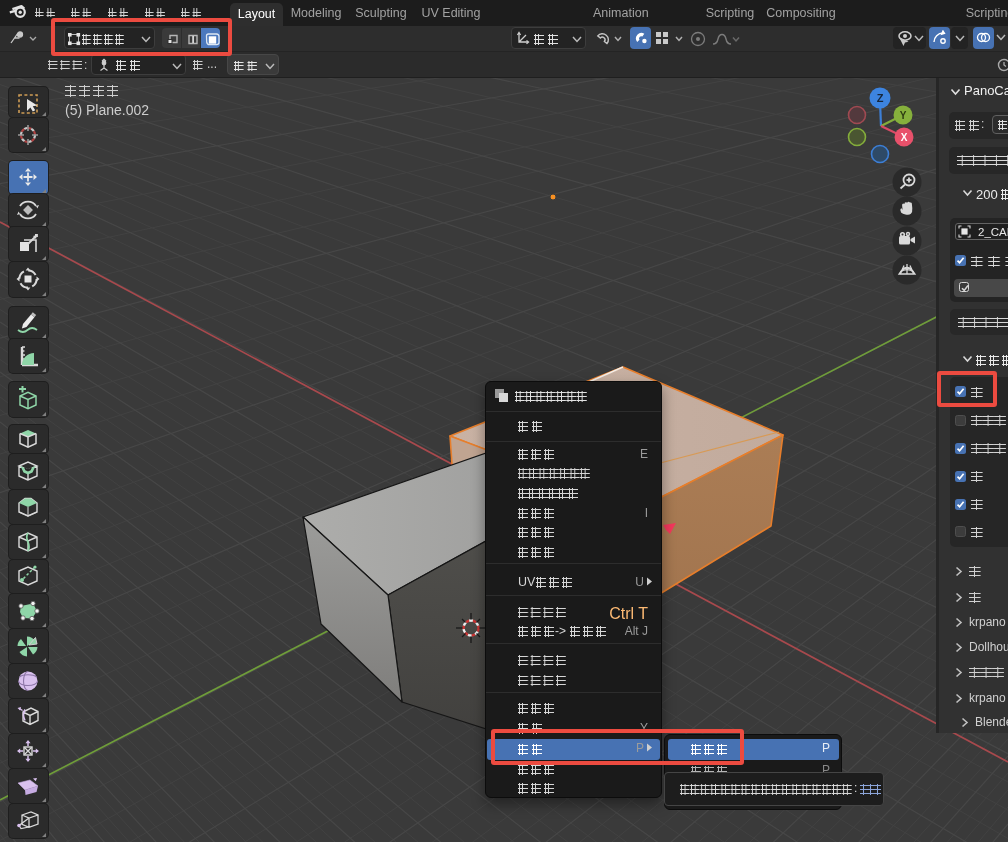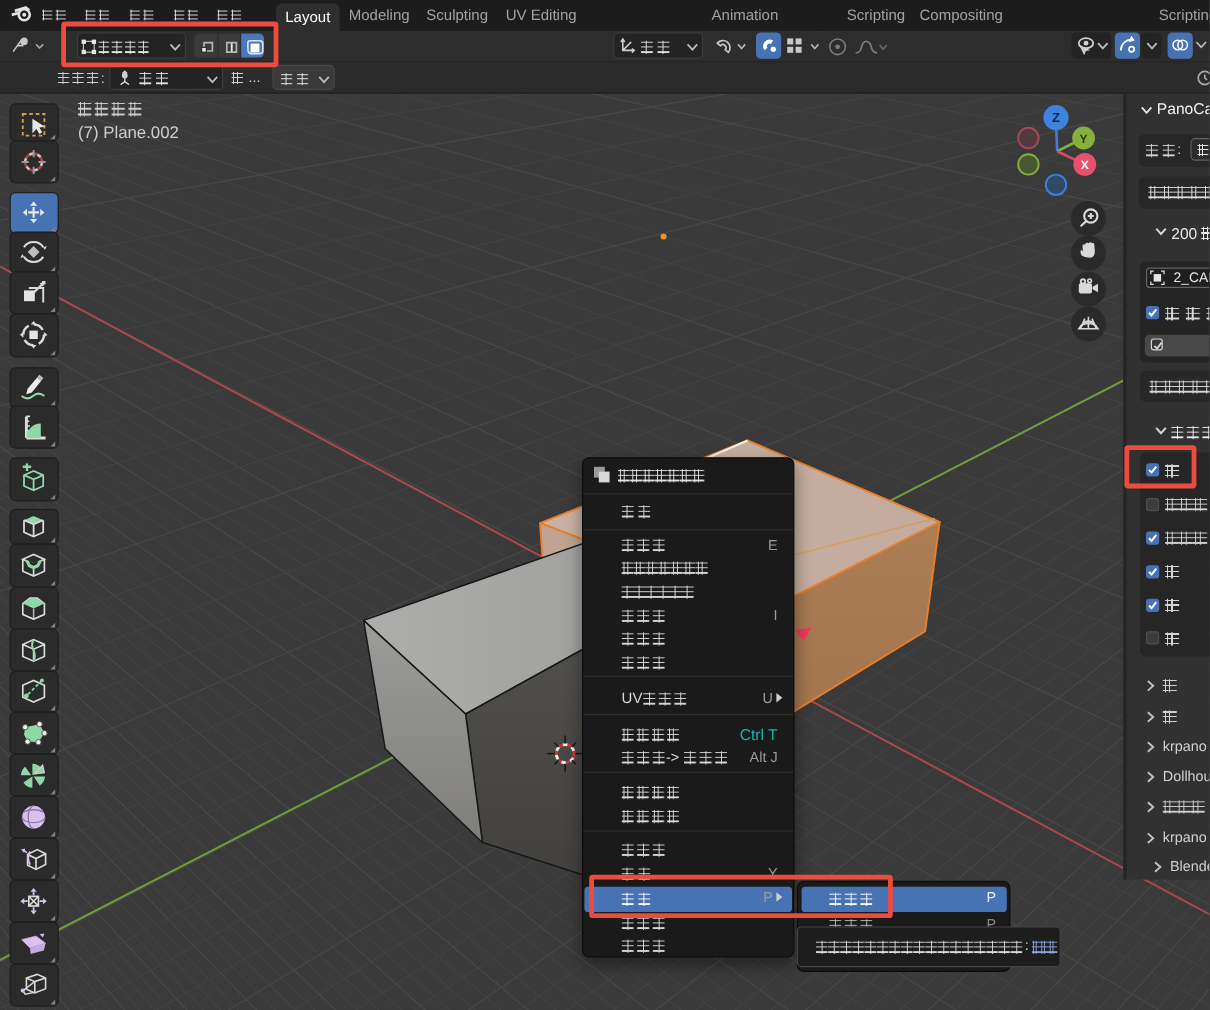--- a/index.html
+++ b/index.html
@@ -747,21 +747,21 @@
     <span style="position:absolute;right:14px;top:125px;font-size:12px;color:#9b9b9b;">I</span>
     <i class="cj" style="position:absolute;left:33px;top:146px;width:36px;color:#d6d6d6;background-size:10px 11px;height:11px"></i>
     <i class="cj" style="position:absolute;left:33px;top:165.79999999999995px;width:36px;color:#d6d6d6;background-size:10px 11px;height:11px"></i>
     <span style="position:absolute;left:33px;top:194px;font-size:12.5px;color:#d6d6d6;">UV</span>
     <i class="cj" style="position:absolute;left:51px;top:195.70000000000005px;width:36px;color:#d6d6d6;background-size:10px 11px;height:11px"></i>
     <span style="position:absolute;right:18px;top:194px;font-size:12px;color:#9b9b9b;">U</span>
     <svg style="position:absolute;right:9px;top:196px" width="7" height="9">
       <path d="M1 0.5 L6 4.5 L1 8.5 z" fill="#cfcfcf"></path>
     </svg>
     <i class="cj" style="position:absolute;left:33px;top:225.5px;width:48px;color:#d6d6d6;background-size:10px 11px;height:11px"></i>
-    <span style="position:absolute;right:14px;top:224px;font-size:13px;color:#14b8a6;">Ctrl T</span>
+    <span style="position:absolute;right:14px;top:224px;font-size:16px;color:#fdba74;">Ctrl T</span>
     <i class="cj" style="position:absolute;left:33px;top:245.39999999999998px;width:36px;color:#d6d6d6;background-size:10px 11px;height:11px"></i>
     <span style="position:absolute;left:70px;top:243px;font-size:12px;color:#d6d6d6;">-&gt;</span>
     <i class="cj" style="position:absolute;left:85px;top:245.39999999999998px;width:36px;color:#d6d6d6;background-size:10px 11px;height:11px"></i>
     <span style="position:absolute;right:14px;top:243px;font-size:12px;color:#9b9b9b;">Alt J</span>
     <i class="cj" style="position:absolute;left:33px;top:274.20000000000005px;width:48px;color:#d6d6d6;background-size:10px 11px;height:11px"></i>
     <i class="cj" style="position:absolute;left:33px;top:293.5px;width:48px;color:#d6d6d6;background-size:10px 11px;height:11px"></i>
     <i class="cj" style="position:absolute;left:33px;top:322.29999999999995px;width:36px;color:#d6d6d6;background-size:10px 11px;height:11px"></i>
     <i class="cj" style="position:absolute;left:33px;top:342.20000000000005px;width:24px;color:#d6d6d6;background-size:10px 11px;height:11px"></i>
     <span style="position:absolute;right:14px;top:340px;font-size:12px;color:#9b9b9b;">Y</span>
     <i class="cj" style="position:absolute;left:33px;top:362.5px;width:24px;color:#ffffff;background-size:10px 11px;height:11px"></i>
@@ -785,14 +785,14 @@
     <i class="cj" style="position:absolute;left:16px;top:12px;width:172px;color:#d9d9d9;background-size:9.6px 11px;height:11px"></i>
     <span style="position:absolute;left:190px;top:9px;font-size:12px;color:#d9d9d9;">:</span>
     <i class="cj" style="position:absolute;left:196px;top:12px;width:21px;color:#8ba4d9;background-size:7px 11px;height:11px"></i>
   </div>
 
 <div class="abs" style="left:51px;top:18px;width:181px;height:38px;border:4px solid #ec4b40;border-radius:3px;"></div>
 <div class="abs" style="left:937px;top:370.5px;width:60px;height:36px;border:4px solid #ec4b40;border-radius:3px;"></div>
 <div class="abs" style="left:491px;top:729px;width:253px;height:36px;border:4px solid #ec4b40;border-radius:3px;"></div>
 <div class="abs" style="left:65px;top:84px;">
     <i class="cj" style="position:absolute;left:0px;top:1px;width:53px;color:#cfcfcf;background-size:11px 12px;height:12px"></i>
-    <span style="position:absolute;left:0px;top:18px;font-size:14px;color:#cdcdcd;white-space:nowrap;">(7) Plane.002</span>
+    <span style="position:absolute;left:0px;top:18px;font-size:14px;color:#cdcdcd;white-space:nowrap;">(5) Plane.002</span>
   </div>
 
 </body></html>

